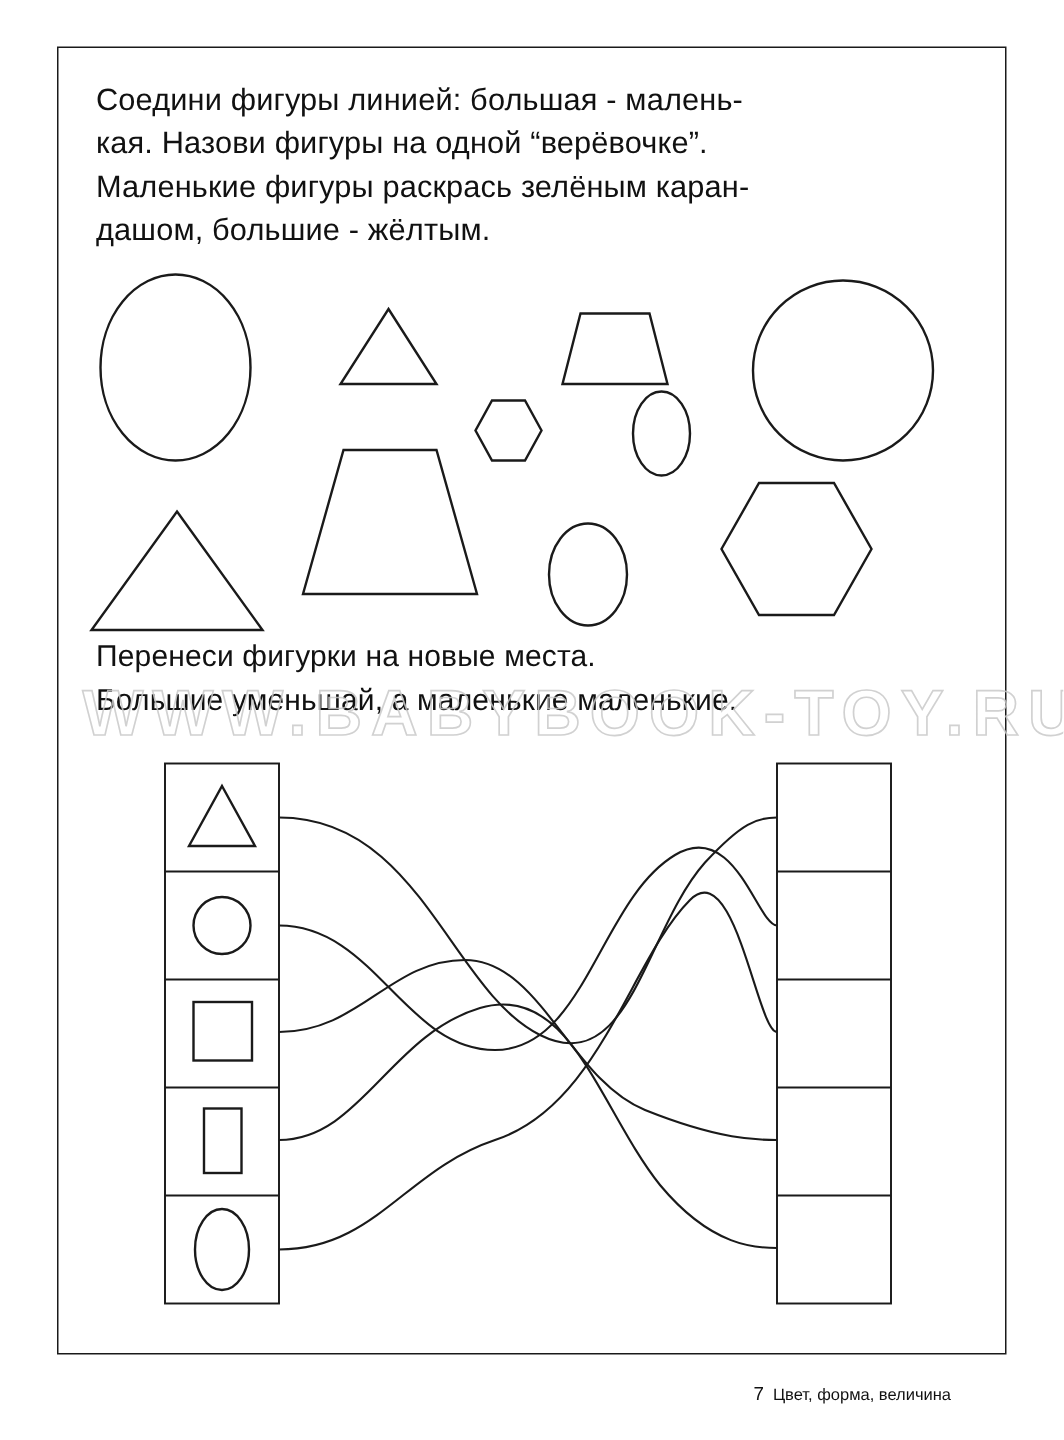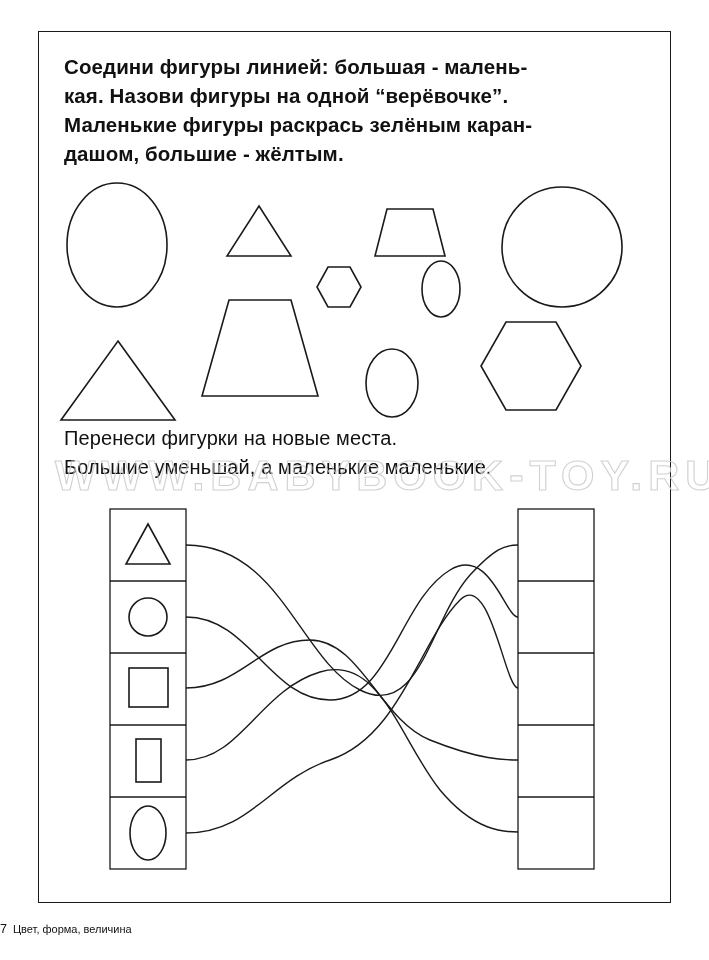--- a/index.html
+++ b/index.html
@@ -35,21 +35,21 @@
   .instr {
     position: absolute;
     left: 64px;
     width: 580px;
     font-size: 20.5px;
     line-height: 29px;
     color: #111;
     letter-spacing: 0.1px;
     white-space: pre-line;
   }
-  #instr-top { top: 52px; font-weight: bold; }
+  #instr-top { top: 52px; }
   #instr-mid { top: 424px; font-size: 20px; line-height: 29px; }
 
   #shapes-svg, #puzzle-svg, #wm {
     position: absolute;
     left: 0;
     top: 0;
   }
   #wm {
     width: 709px;
     height: 960px;
@@ -63,21 +63,21 @@
     fill: none;
     stroke: #c9c9c9;
     stroke-width: 1.1px;
     opacity: 0.85;
   }
   #footer {
     position: absolute;
     left: 0;
     top: 922px;
     width: 634px;
-    text-align: left;
+    text-align: right;
     font-size: 11px;
     color: #111;
   }
   #footer .pnum {
     font-size: 12.5px;
     margin-right: 6px;
   }
   .shape {
     fill: none;
     stroke: #1a1a1a;

